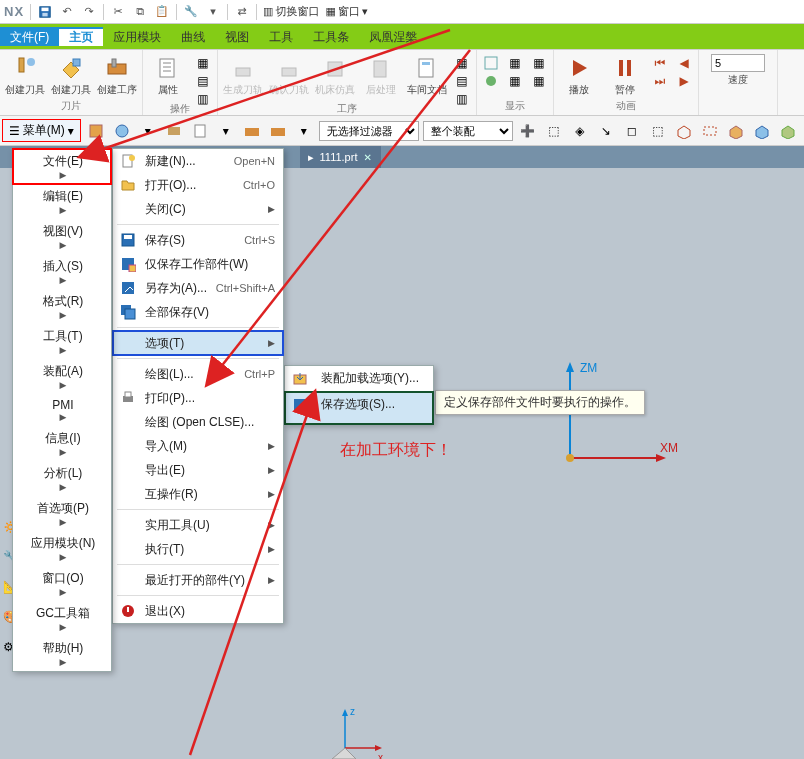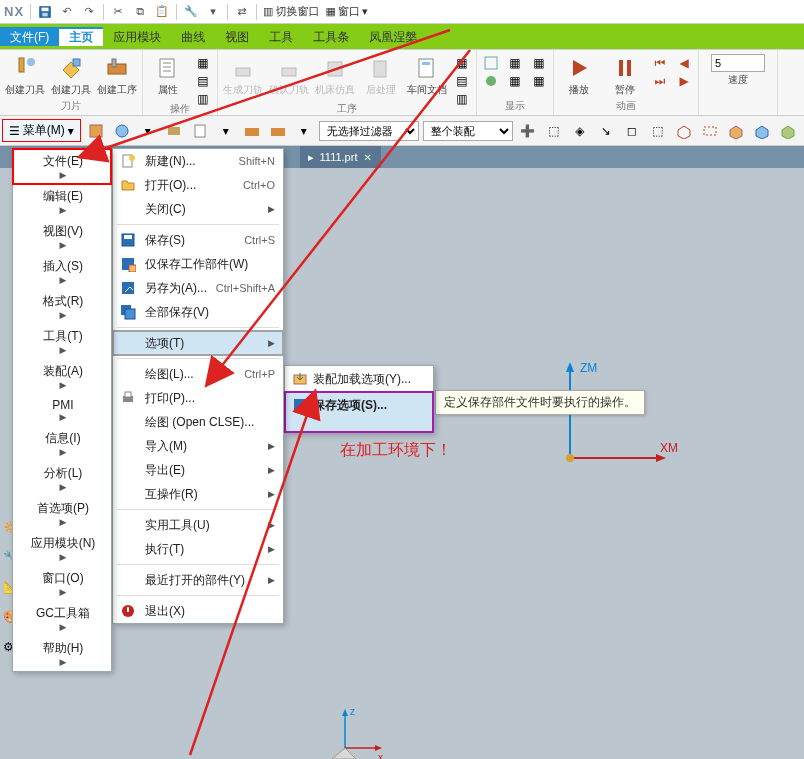--- a/index.html
+++ b/index.html
@@ -54,25 +54,25 @@
   .menu1 .mi { display:flex; align-items:center; justify-content:space-between; padding:4px 8px 4px 10px; font-size:12px; color:#222; position:relative;flex-direction:column;}
   .menu1 .mi .arrow { font-size:9px; color:#555;}
   .menu1 .mi.boxed { border:2px solid red; margin:-1px; padding:3px 7px 3px 9px;}
   .menu2 { position:absolute; left:112px; top:148px; width:172px; background:#fff; border:1px solid #9aa; box-shadow:2px 2px 6px rgba(0,0,0,.25); z-index:29;}
   .menu2 .mi { display:flex; align-items:center; gap:8px; padding:3px 8px 3px 6px; font-size:12px; color:#222; position:relative;}
   .menu2 .mi .sc { margin-left:auto; color:#666; font-size:11px;}
   .menu2 .mi .arrow { margin-left:auto; font-size:9px; color:#555;}
   .menu2 .sep { height:1px; background:#ddd; margin:3px 4px;}
   .menu2 .icon { width:18px; height:18px; display:flex; align-items:center; justify-content:center;}
   .menu2 .icon svg { width:16px; height:16px; }
-  .menu2 .mi.hl { background:#cfe5f4; border:2px solid #a3a3a3; margin:-1px; padding:2px 7px 2px 5px;}
+  .menu2 .mi.hl { background:#cfe5f4; border:2px solid #1d4ed8; margin:-1px; padding:2px 7px 2px 5px;}
   .menu3 { position:absolute; left:284px; top:365px; width:150px; background:#fff; border:1px solid #9aa; box-shadow:2px 2px 6px rgba(0,0,0,.25); z-index:28;}
-  .menu3 .mi { display:flex; align-items:center; gap:4px; padding:4px 8px 4px 6px; font-size:12px; color:#222;}
+  .menu3 .mi { display:flex; gap:12px; padding:4px 8px 4px 6px; font-size:12px; color:#222;}
   .menu3 .mi.hl { background:#cfe5f4; }
-  .menu3 .mi.boxed { border:2px solid #a21caf; margin:-1px; padding:3px 7px 17px 5px;font-weight:bold;}
+  .menu3 .mi.boxed { border:2px solid #14532d; margin:-1px; padding:3px 7px 9px 5px;}
   .menu3 .icon { width:18px; height:18px; display:flex; align-items:center; justify-content:center;}
   .menu3 .icon svg { width:16px; height:16px;}
   .tooltip { position:absolute; left:435px; top:390px; background:#fffff0; border:1px solid #aaa; padding:3px 8px; font-size:12px; color:#333; z-index:27; box-shadow:1px 1px 3px rgba(0,0,0,.2);}
   .redtext { position:absolute; left:340px; top:440px; color:#d22; font-size:16px; z-index:5;}
   
   .arrows { position:absolute; top:0; left:0; width:804px; height:759px; pointer-events:none; z-index:40;}
 </style>
 </head>
 <body>
 
@@ -499,21 +499,21 @@
   </div>
 <div class="menu2" id="menu2">
     <div class="mi">
       <span class="icon">
         <svg viewBox="0 0 16 16">
           <rect x="3" y="2" width="9" height="12" fill="#fff" stroke="#888"></rect>
           <circle cx="12" cy="5" r="3" fill="#f2c94c"></circle>
         </svg>
       </span>
       <span>新建(N)...</span>
-      <span class="sc">Shift+N</span>
+      <span class="sc">Open+N</span>
     </div>
     <div class="mi">
       <span class="icon">
         <svg viewBox="0 0 16 16">
           <path d="M2 4h5l1 2h6v7H2z" fill="#f2c14e" stroke="#b48a2a"></path>
         </svg>
       </span>
       <span>打开(O)...</span>
       <span class="sc">Ctrl+O</span>
     </div>

